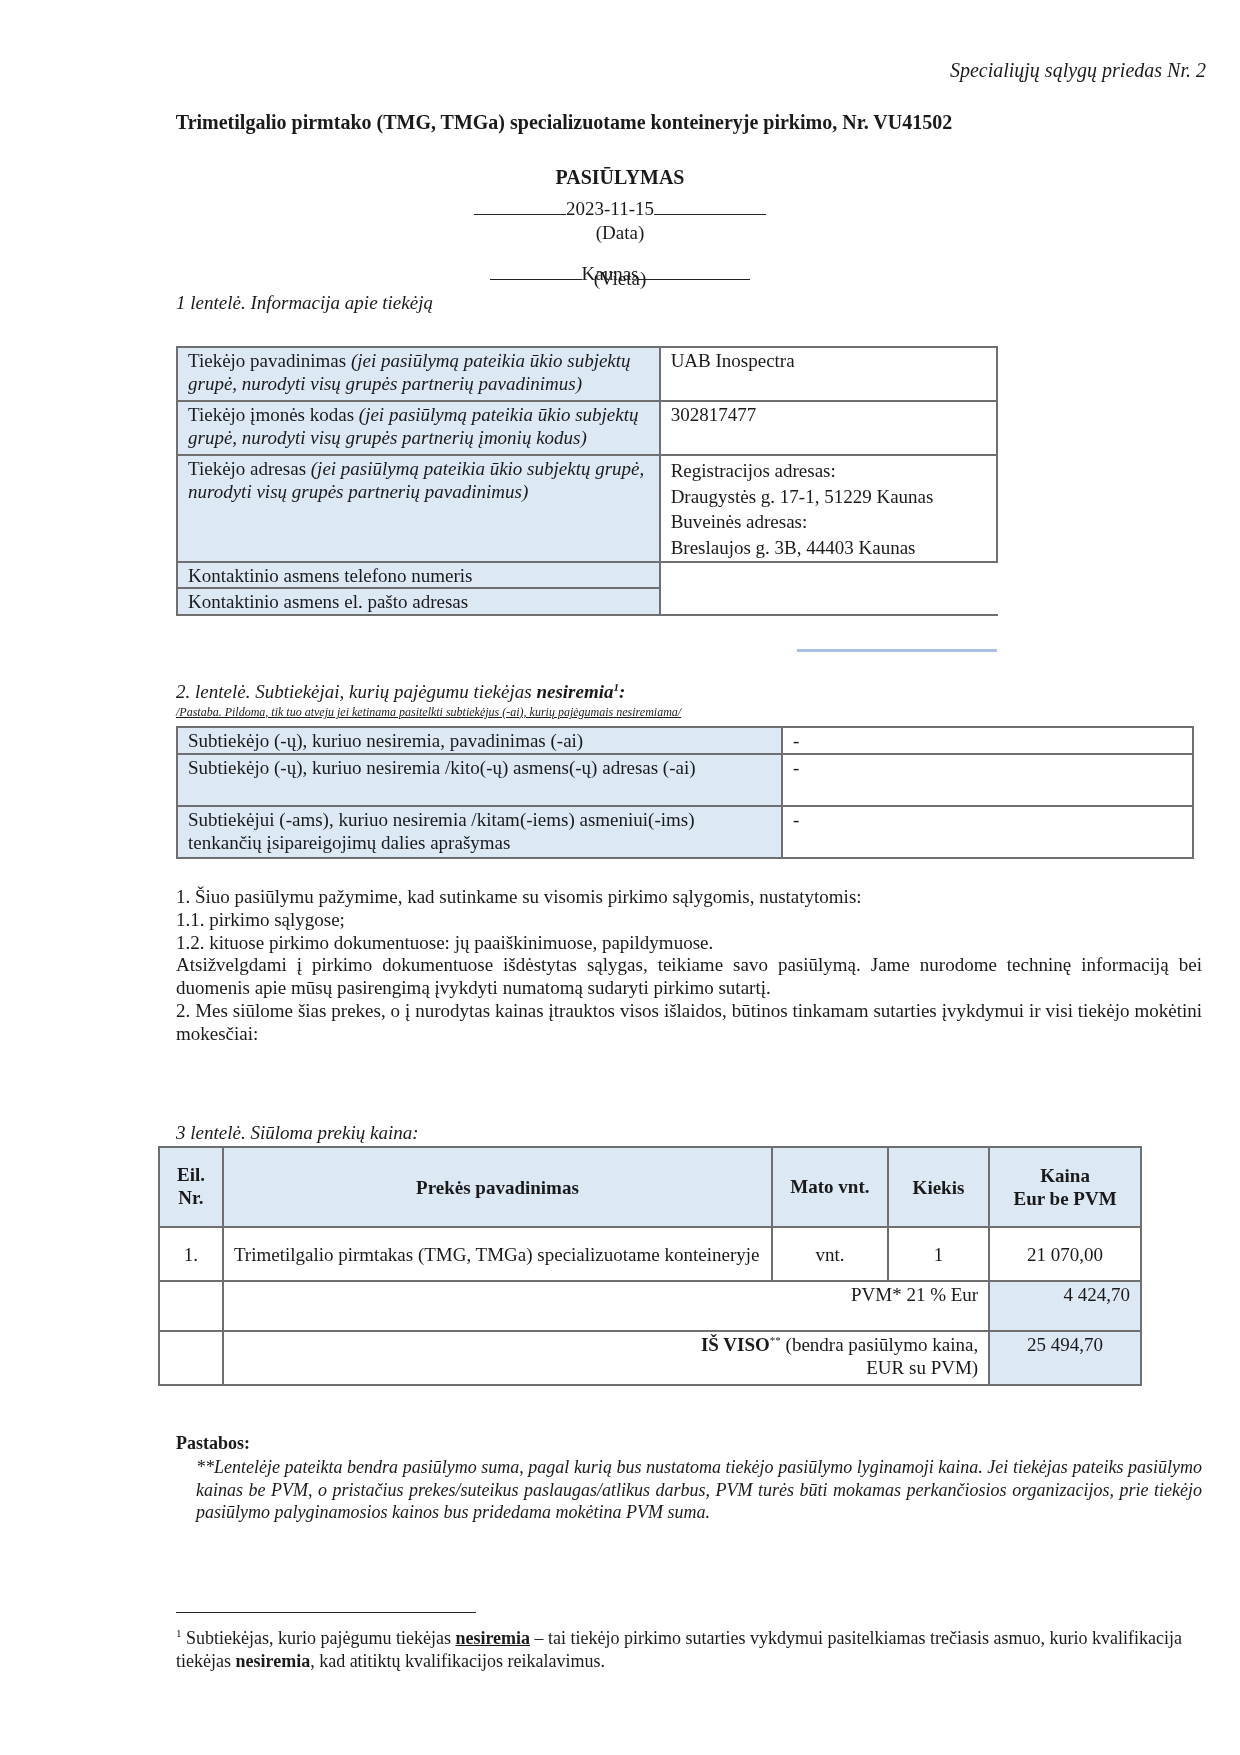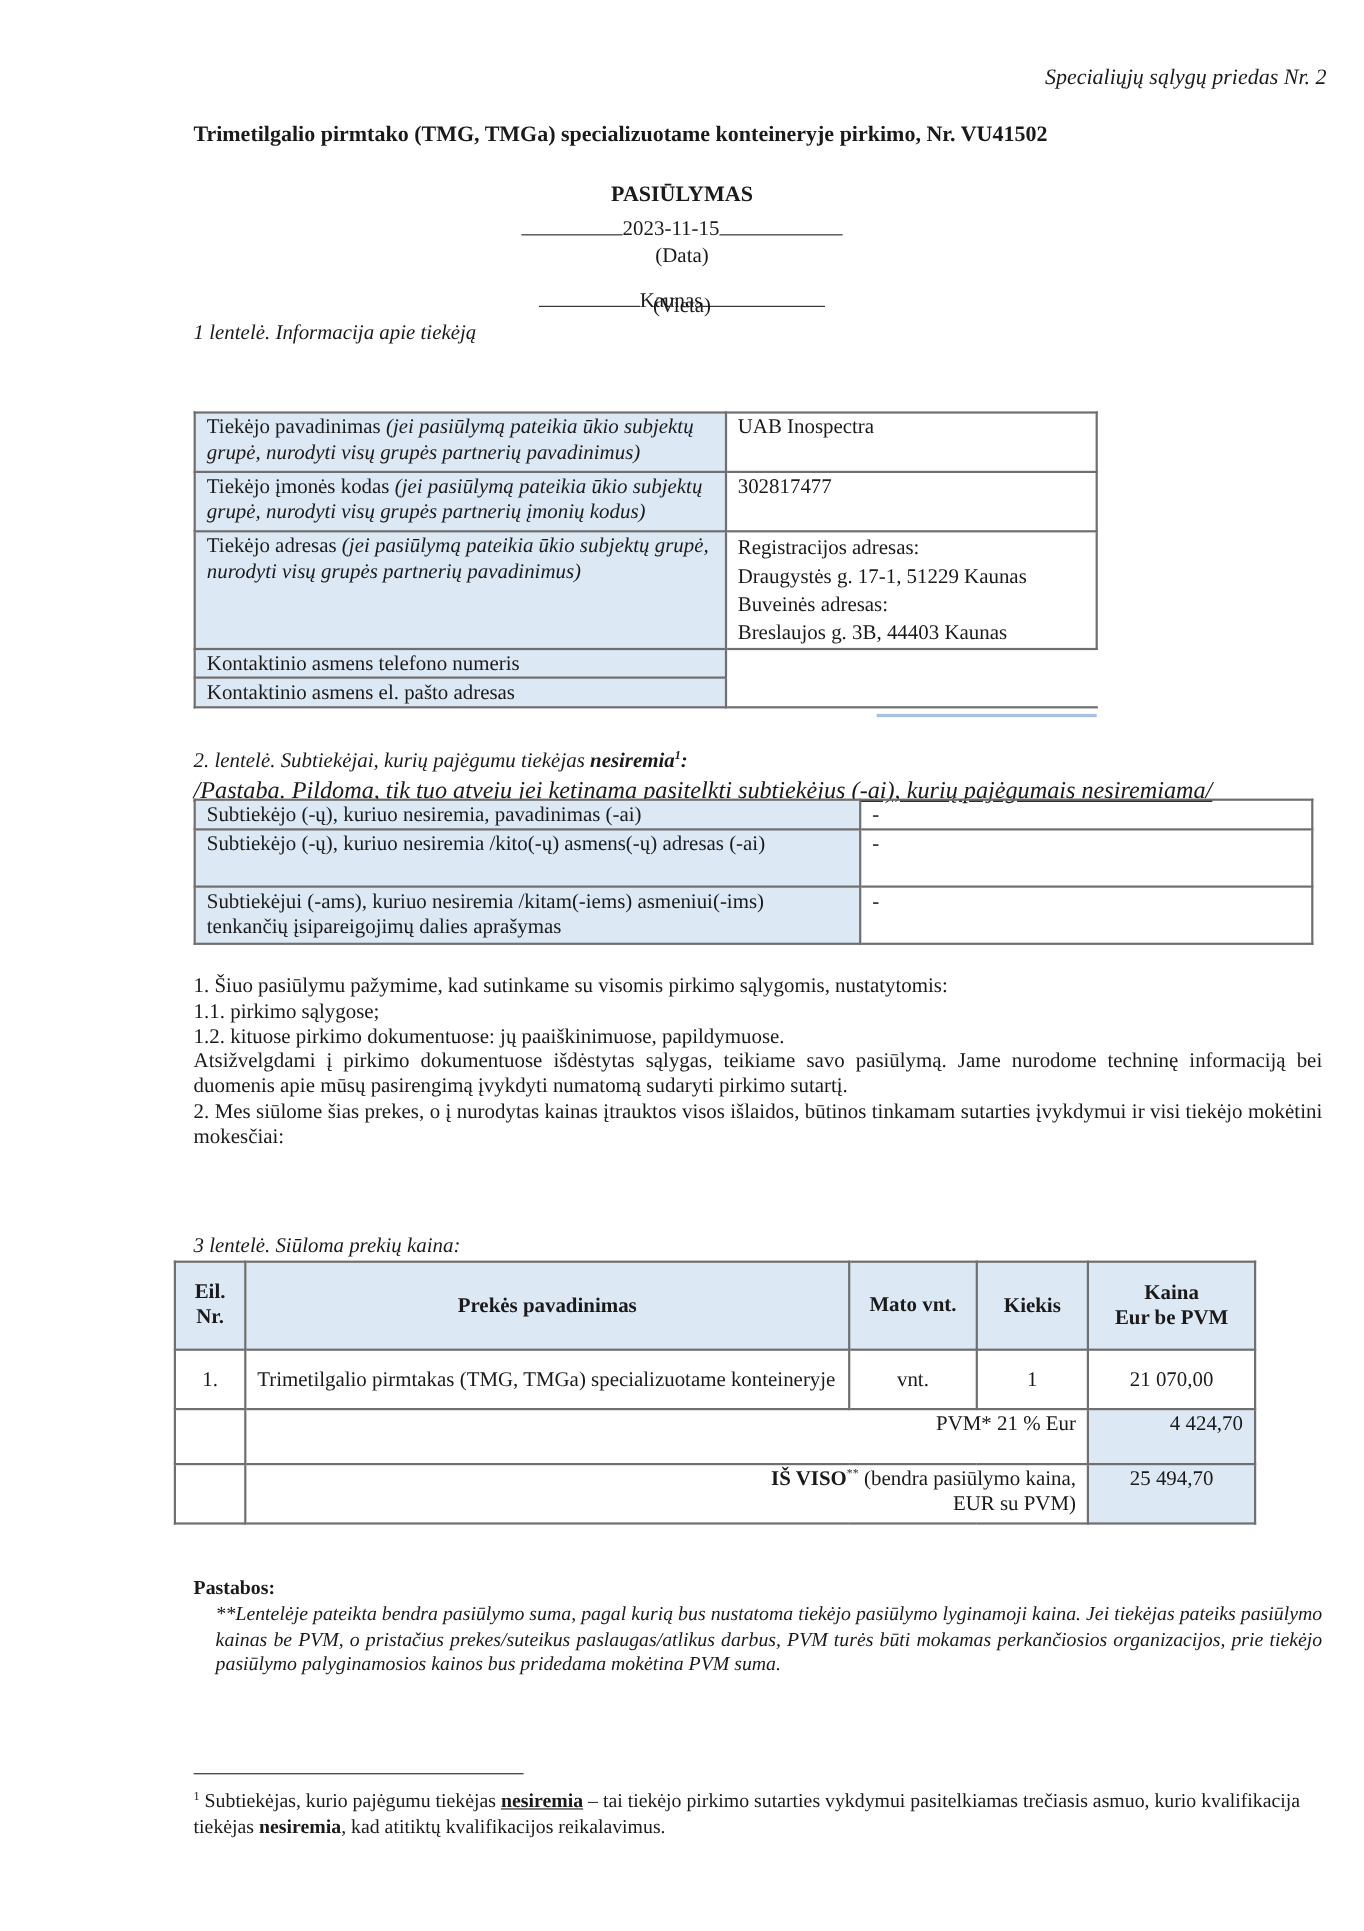--- a/index.html
+++ b/index.html
@@ -40,21 +40,21 @@
 <div class="abs center-line" style="top:198px;">
   <span class="uline" style="width:92px;"></span><span>2023-11-15</span><span class="uline" style="width:112px;"></span>
 </div>
 <div class="abs center-line" style="top:222px;">(Data)</div>
 <div class="abs center-line" style="top:263px;">
   <span class="uline" style="width:92px;"></span><span>Kaunas</span><span class="uline" style="width:112px;"></span>
 </div>
 <div class="abs center-line" style="top:268px;">(Vieta)</div>
 
 <div class="abs caption" style="top:292px; left:176px;">1 lentelė. Informacija apie tiekėją</div>
-<table style="top:346px; left:176px; width:822px;margin-top:28px;">
+<table style="top:346px; left:176px; width:822px;">
   <colgroup>
       <col style="width:606px">
       <col style="width:412px">
     </colgroup>
   <tbody>
       <tr style="height:54px;">
     <td class="lbl"><span>Tiekėjo pavadinimas </span><span class="it">(jei pasiūlymą pateikia  ūkio subjektų grupė, nurodyti visų grupės partnerių pavadinimus)</span></td>
     <td>UAB Inospectra</td>
   </tr>
   <tr style="height:54px;">
@@ -78,21 +78,21 @@
     <td class="lbl">Kontaktinio asmens el. pašto adresas</td>
     <td class="redact" style="border-right-color:#fff; border-top-color:#fff;"></td>
   </tr>
 </tbody>
   </table>
 <div class="abs" style="top:649px; left:797px; width:200px; height:3px; background:#a9c1e0;"></div>
 
 <div class="abs caption" style="top:681px; left:176px;">
   <span>2. lentelė. Subtiekėjai, kurių pajėgumu tiekėjas </span><b>nesiremia</b><sup style="font-weight:bold;">1</sup><b>:</b>
 </div>
-<div class="abs caption" style="top:705px; left:176px; font-size:22px; text-decoration:underline;">/Pastaba. Pildoma, tik tuo atveju jei ketinama pasitelkti subtiekėjus (-ai), kurių pajėgumais nesiremiama/</div>
+<div class="abs caption" style="top:705px; left:176px; font-size:12px; text-decoration:underline;">/Pastaba. Pildoma, tik tuo atveju jei ketinama pasitelkti subtiekėjus (-ai), kurių pajėgumais nesiremiama/</div>
 <table style="top:726px; left:176px; width:1018px;">
   <colgroup>
       <col style="width:606px">
       <col style="width:412px">
     </colgroup>
   <tbody>
       <tr style="height:26px;">
     <td class="lbl">Subtiekėjo (-ų), kuriuo nesiremia, pavadinimas (-ai)</td>
     <td>-</td>
   </tr>

